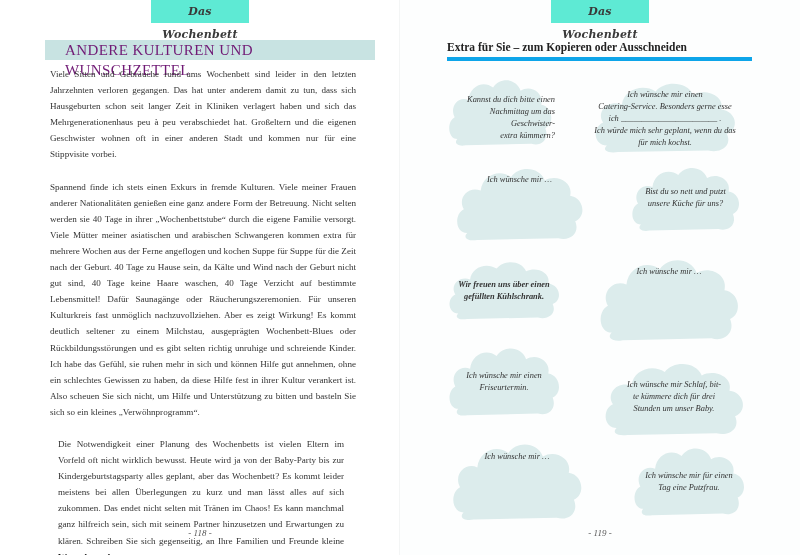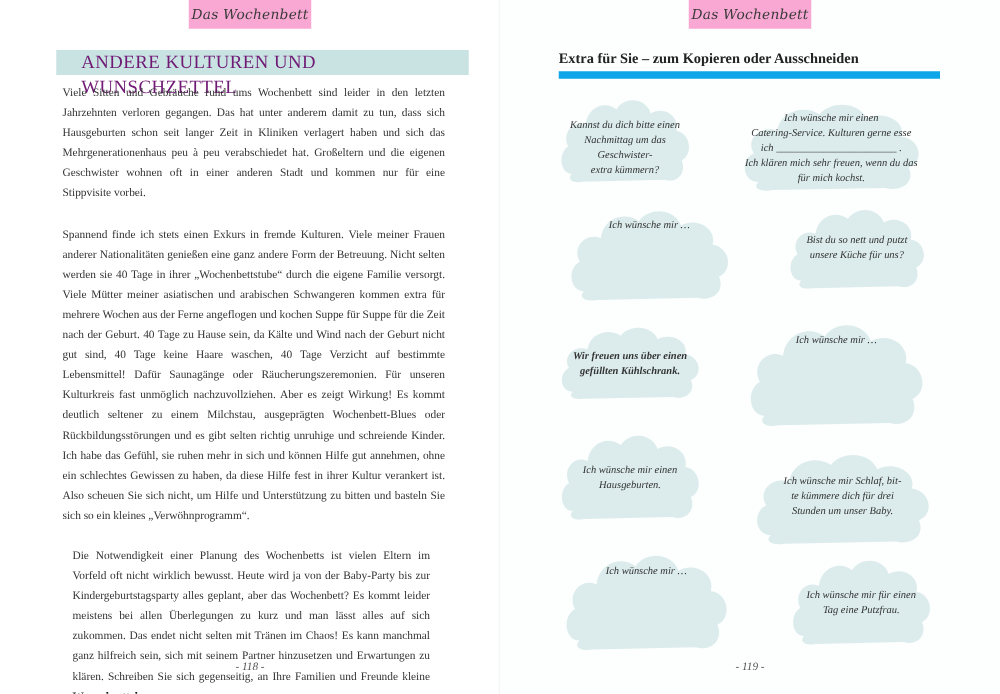--- a/index.html
+++ b/index.html
@@ -10,26 +10,27 @@
     color: #2b2b2b;
     position: relative;
   }
   .page { position: absolute; top: 0; width: 400px; height: 555px; background: #fff; }
   .page.left { left: 0; }
   .page.right { left: 400px; background: #fdfefe; }
   .spine { position: absolute; left: 399px; top: 0; width: 2px; height: 555px; background: linear-gradient(90deg, #f1f3f3, #fafbfb); }
 
   .running-head {
     position: absolute; top: 0; left: 151px; width: 98px; height: 23px;
-    background: #f9a8d4;
+    background: #5eead4;
     text-align: center;
     font-family: "DejaVu Serif", serif;
     font-style: italic;
     font-size: 11px; line-height: 23px; color: #3a3a3a;
     letter-spacing: 0.2px;
+    font-weight: bold;
   }
 
   .section-title {
     position: absolute; left: 45px; top: 40px; width: 310px; height: 20px;
     background: #c8e3e2;
     font-family: "Liberation Serif", serif;
     font-size: 15px; line-height: 20px; letter-spacing: 0.4px;
     padding-left: 20px; color: #701a75;
   }
 
@@ -39,21 +40,21 @@
   }
   .body-text p { margin: 0 0 16px 4px; }
   .body-text p.tight { margin: 12px; }
   .body-text b { color: #1a1a1a; }
 
   .folio { position: absolute; top: 528px; width: 400px; text-align: center; font-size: 9px; font-style: italic; color: #555; }
 
   .extra-title {
     position: absolute; left: 47px; top: 41px; width: 305px;
     font-size: 11.5px; font-weight: bold; color: #222; padding-bottom: 4px;
-    border-bottom: 6px solid #0ea5e9;
+    border-bottom: 4px solid #0ea5e9;
   }
 
   .cloud { position: absolute; }
   .cloud svg { position: absolute; left: 0; top: 0; width: 100%; height: 100%; }
   .cloud .ctext {
     position: absolute; left: 0; right: 0; text-align: center;
     font-style: italic; font-size: 8.4px; line-height: 12px; color: #333;
   }
 </style>
 </head>
@@ -75,35 +76,35 @@
 <div class="spine"></div>
 
 <div class="page right">
   <div class="running-head">Das Wochenbett</div>
   <div class="extra-title">Extra für Sie – zum Kopieren oder Ausschneiden</div>
   <div id="clouds">
       <div class="cloud" style="left: 45px; top: 72px; width: 110px; height: 78px;">
         <svg viewBox="0 0 160 100" preserveAspectRatio="none">
           <path d="M18,86 C4,86 2,64 14,58 C6,44 20,30 34,36 C36,18 56,10 70,20 C80,6 104,8 110,24 C124,16 144,26 140,42 C156,44 160,66 146,72 C152,86 140,96 126,92 L30,94 C20,96 12,92 18,86 Z" fill="#dcecec"></path>
         </svg>
-        <div class="ctext" style="top: 22px;">
+        <div class="ctext" style="top: 22px; text-align: right;">
           <div>Kannst du dich bitte einen</div>
           <div>Nachmittag um das Geschwister-</div>
           <div>extra kümmern?</div>
         </div>
       </div>
       <div class="cloud" style="left: 190px; top: 75px; width: 150px; height: 82px;">
         <svg viewBox="0 0 160 100" preserveAspectRatio="none">
           <path d="M18,86 C4,86 2,64 14,58 C6,44 20,30 34,36 C36,18 56,10 70,20 C80,6 104,8 110,24 C124,16 144,26 140,42 C156,44 160,66 146,72 C152,86 140,96 126,92 L30,94 C20,96 12,92 18,86 Z" fill="#dcecec"></path>
         </svg>
         <div class="ctext" style="top: 14px;">
           <div>Ich wünsche mir einen</div>
-          <div>Catering-Service. Kulturen gerne esse</div>
+          <div>Catering-Service. Besonders gerne esse</div>
           <div>ich _______________________ .</div>
-          <div>Ich klären mich sehr freuen, wenn du das</div>
+          <div>Ich würde mich sehr geplant, wenn du das</div>
           <div>für mich kochst.</div>
         </div>
       </div>
       <div class="cloud" style="left: 52px; top: 160px; width: 135px; height: 85px;">
         <svg viewBox="0 0 160 100" preserveAspectRatio="none">
           <path d="M18,86 C4,86 2,64 14,58 C6,44 20,30 34,36 C36,18 56,10 70,20 C80,6 104,8 110,24 C124,16 144,26 140,42 C156,44 160,66 146,72 C152,86 140,96 126,92 L30,94 C20,96 12,92 18,86 Z" fill="#dcecec"></path>
         </svg>
         <div class="ctext" style="top: 14px;">
           <div>Ich wünsche mir …</div>
         </div>
@@ -133,21 +134,21 @@
         <div class="ctext" style="top: 16px;">
           <div>Ich wünsche mir …</div>
         </div>
       </div>
       <div class="cloud" style="left: 45px; top: 340px; width: 118px; height: 80px;">
         <svg viewBox="0 0 160 100" preserveAspectRatio="none">
           <path d="M18,86 C4,86 2,64 14,58 C6,44 20,30 34,36 C36,18 56,10 70,20 C80,6 104,8 110,24 C124,16 144,26 140,42 C156,44 160,66 146,72 C152,86 140,96 126,92 L30,94 C20,96 12,92 18,86 Z" fill="#dcecec"></path>
         </svg>
         <div class="ctext" style="top: 30px;">
           <div>Ich wünsche mir einen</div>
-          <div>Hausgeburten.</div>
+          <div>Friseurtermin.</div>
         </div>
       </div>
       <div class="cloud" style="left: 200px; top: 355px; width: 148px; height: 85px;">
         <svg viewBox="0 0 160 100" preserveAspectRatio="none">
           <path d="M18,86 C4,86 2,64 14,58 C6,44 20,30 34,36 C36,18 56,10 70,20 C80,6 104,8 110,24 C124,16 144,26 140,42 C156,44 160,66 146,72 C152,86 140,96 126,92 L30,94 C20,96 12,92 18,86 Z" fill="#dcecec"></path>
         </svg>
         <div class="ctext" style="top: 24px;">
           <div>Ich wünsche mir Schlaf, bit-</div>
           <div>te kümmere dich für drei</div>
           <div>Stunden um unser Baby.</div>

